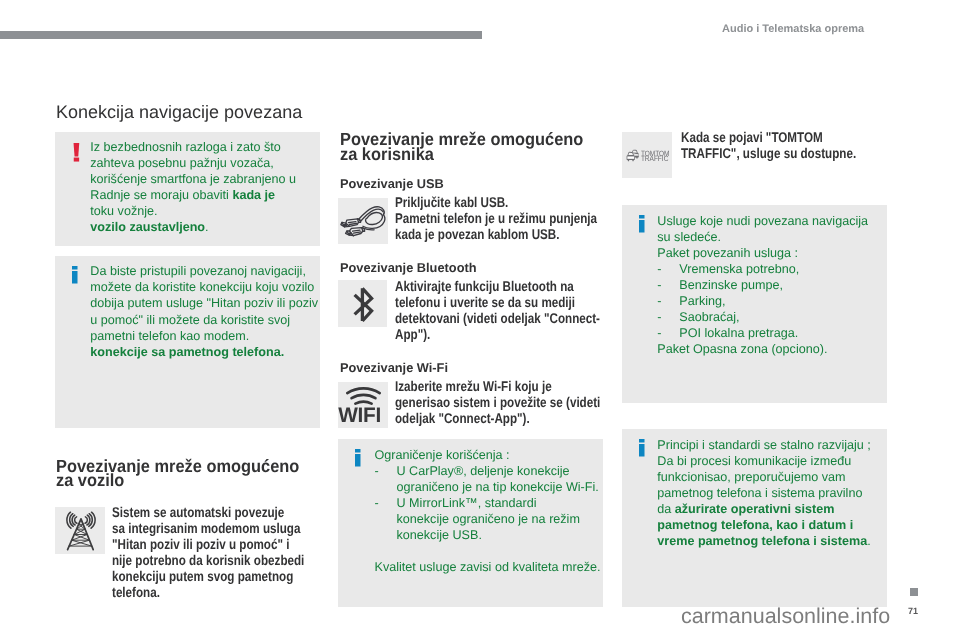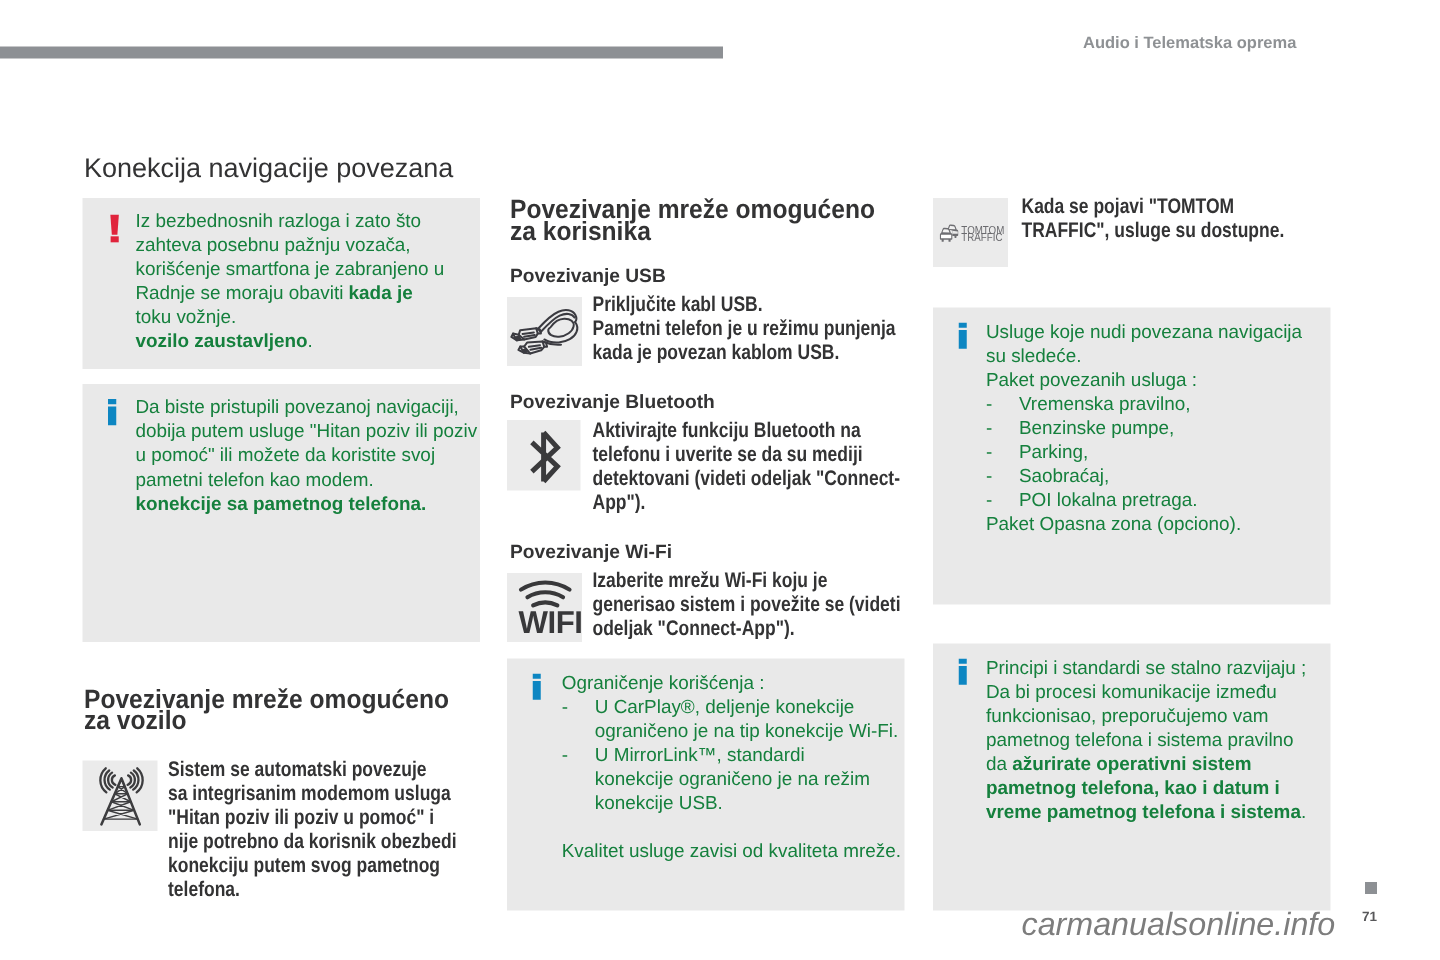--- a/index.html
+++ b/index.html
@@ -23,30 +23,30 @@
   .gbox{position:absolute;background:#e9e9e9;}
   .boxtext{position:absolute;font-size:12.6px;line-height:16.05px;color:#15803d;white-space:nowrap;}
   .boxtext b{font-weight:bold;}
 
   .warn-mark{position:absolute;left:17.7px;top:10.6px;width:7px;height:19px;}
   .info-mark{position:absolute;left:16.8px;top:10.4px;width:7px;height:19px;}
   .warn-mark svg,.info-mark svg{display:block;}
 
   .icon-box{position:absolute;background:#ebebeb;}
   .icon-box svg{display:block;position:absolute;}
-  .wifi-label{position:absolute;left:0;top:23.5px;width:100%;text-align:right;font-size:21px;font-weight:bold;color:#38383a;line-height:1;letter-spacing:-0.3px;transform:scaleX(0.99);transform-origin:50% 0;}
+  .wifi-label{position:absolute;left:0;top:23.5px;width:100%;text-align:left;font-size:21px;font-weight:bold;color:#38383a;line-height:1;letter-spacing:-0.3px;transform:scaleX(0.99);transform-origin:50% 0;}
 
   .para{position:absolute;font-size:14.1px;font-weight:bold;color:#333334;line-height:16.0px;
         white-space:nowrap;transform:scaleX(0.827);transform-origin:0 0;}
 
   .li{position:relative;}
   .li .dash{position:absolute;left:0;}
   .li .litxt{display:block;padding-left:22px;}
 
-  .watermark{position:absolute;left:681px;top:606px;font-size:21.5px;color:#7d7d7d;line-height:1;font-style:italic;}
+  .watermark{position:absolute;left:681px;top:606px;font-size:21.5px;color:#7d7d7d;line-height:1;}
   .pagenum{position:absolute;left:908px;top:607px;font-size:9px;font-weight:bold;color:#58585a;line-height:1;}
   .pagemark{position:absolute;left:910px;top:588px;width:8px;height:8px;background:#8d9094;}
 </style>
 </head>
 <body>
 
 <div class="page">
   <div class="rulebar"></div>
   <div class="header-right">Audio i Telematska oprema</div>
   <div class="title">Konekcija navigacije povezana</div>
@@ -70,20 +70,21 @@
 
   <div class="gbox" style="left:55px;top:256px;width:265px;height:172px">
     <span class="info-mark">
         <svg width="7" height="19" viewBox="0 0 7 19">
           <rect x="0" y="0" width="5.5" height="3.5" fill="#0d86c2"></rect>
           <rect x="0" y="5" width="5.5" height="12.5" fill="#0d86c2"></rect>
         </svg>
       </span>
     <div class="boxtext" style="left:35.3px;top:7.4px">
       <div>Da biste pristupili povezanoj navigaciji,</div>
+      <div>možete da koristite konekciju koju vozilo</div>
       <div>dobija putem usluge "Hitan poziv ili poziv</div>
       <div>u pomoć" ili možete da koristite svoj</div>
       <div>pametni telefon kao modem.</div>
       <div><b>konekcije sa pametnog telefona.</b></div>
     </div>
   </div>
 
   <div class="h2" style="left:56px;top:458.7px">
     <div>Povezivanje mreže omogućeno</div>
     <div>za vozilo</div>
@@ -245,21 +246,21 @@
           <rect x="0" y="0" width="5.5" height="3.5" fill="#0d86c2"></rect>
           <rect x="0" y="5" width="5.5" height="12.5" fill="#0d86c2"></rect>
         </svg>
       </span>
     <div class="boxtext" style="left:35.3px;top:7.7px">
       <div>Usluge koje nudi povezana navigacija</div>
       <div>su sledeće.</div>
       <div>Paket povezanih usluga :</div>
       <div class="li">
           <span class="dash">-</span>
-          <span class="litxt">Vremenska pravilno,</span>
+          <span class="litxt">Vremenska potrebno,</span>
         </div>
       <div class="li">
           <span class="dash">-</span>
           <span class="litxt">Benzinske pumpe,</span>
         </div>
       <div class="li">
           <span class="dash">-</span>
           <span class="litxt">Parking,</span>
         </div>
       <div class="li">

